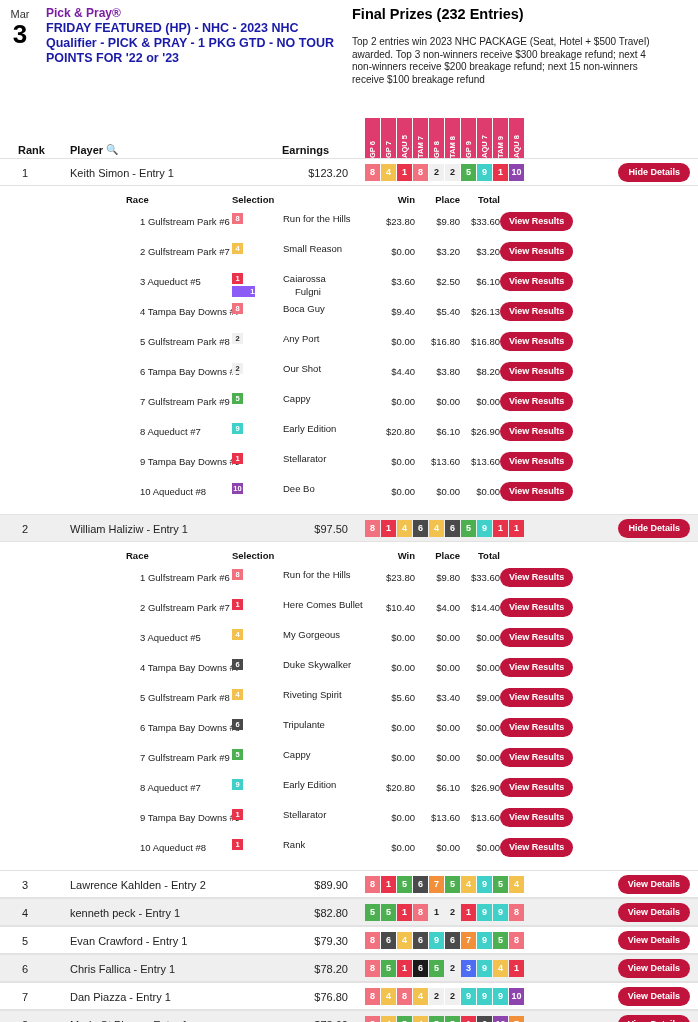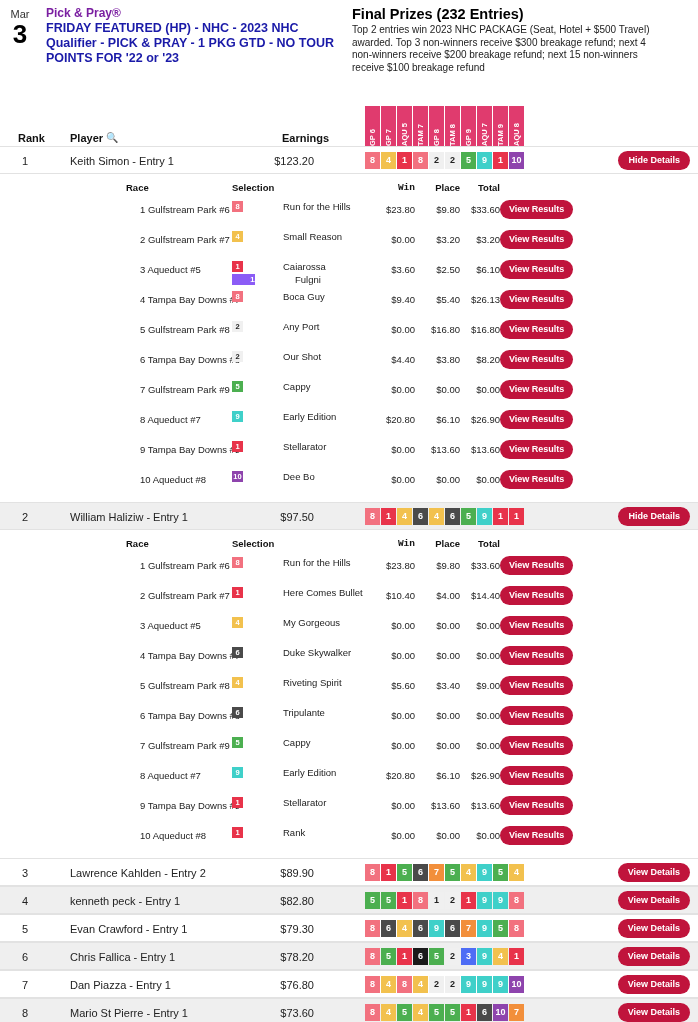--- a/index.html
+++ b/index.html
@@ -55,21 +55,21 @@
   }
   .prizes {
     flex: 0 0 320px;
     padding-left: 12px;
   }
   .prizes-title {
     font-size: 14.5px;
     font-weight: bold;
     color: #000;
     line-height: 17px;
-    margin-bottom: 1px;
+    margin-bottom: 13px;
   }
   .prizes-body {
     font-size: 10px;
     line-height: 12.5px;
     color: #222;
   }
 
   
   .col-head {
     position: relative;
@@ -135,21 +135,21 @@
   }
   .entry-row .pname {
     position: absolute;
     left: 70px;
     font-size: 11px;
     line-height: 28px;
     color: #222;
   }
   .entry-row .earn {
     position: absolute;
-    left: 239px;
+    left: 273px;
     width: 75px;
     text-align: right;
     font-size: 11px;
     line-height: 28px;
     color: #222;
   }
   .picks {
     position: absolute;
     left: 365px;
     top: 5px;
@@ -195,21 +195,21 @@
   }
   .detail-head .dh {
     position: absolute;
     font-size: 9.5px;
     font-weight: bold;
     color: #111;
     bottom: 3px;
   }
   .dh-race { left: 126px; }
   .dh-sel { left: 232px; }
-  .dh-win { left: 370px; width: 45px; text-align: right; font-family: Liberation Mono, monospace; }
+  .dh-win { left: 370px; width: 45px; text-align: right; }
   .dh-place { left: 415px; width: 45px; text-align: right; }
   .dh-total { left: 455px; width: 45px; text-align: right; }
 
   .detail-row .race {
     position: absolute;
     left: 140px;
     top: 8px;
     font-size: 9.5px;
     color: #222;
   }

